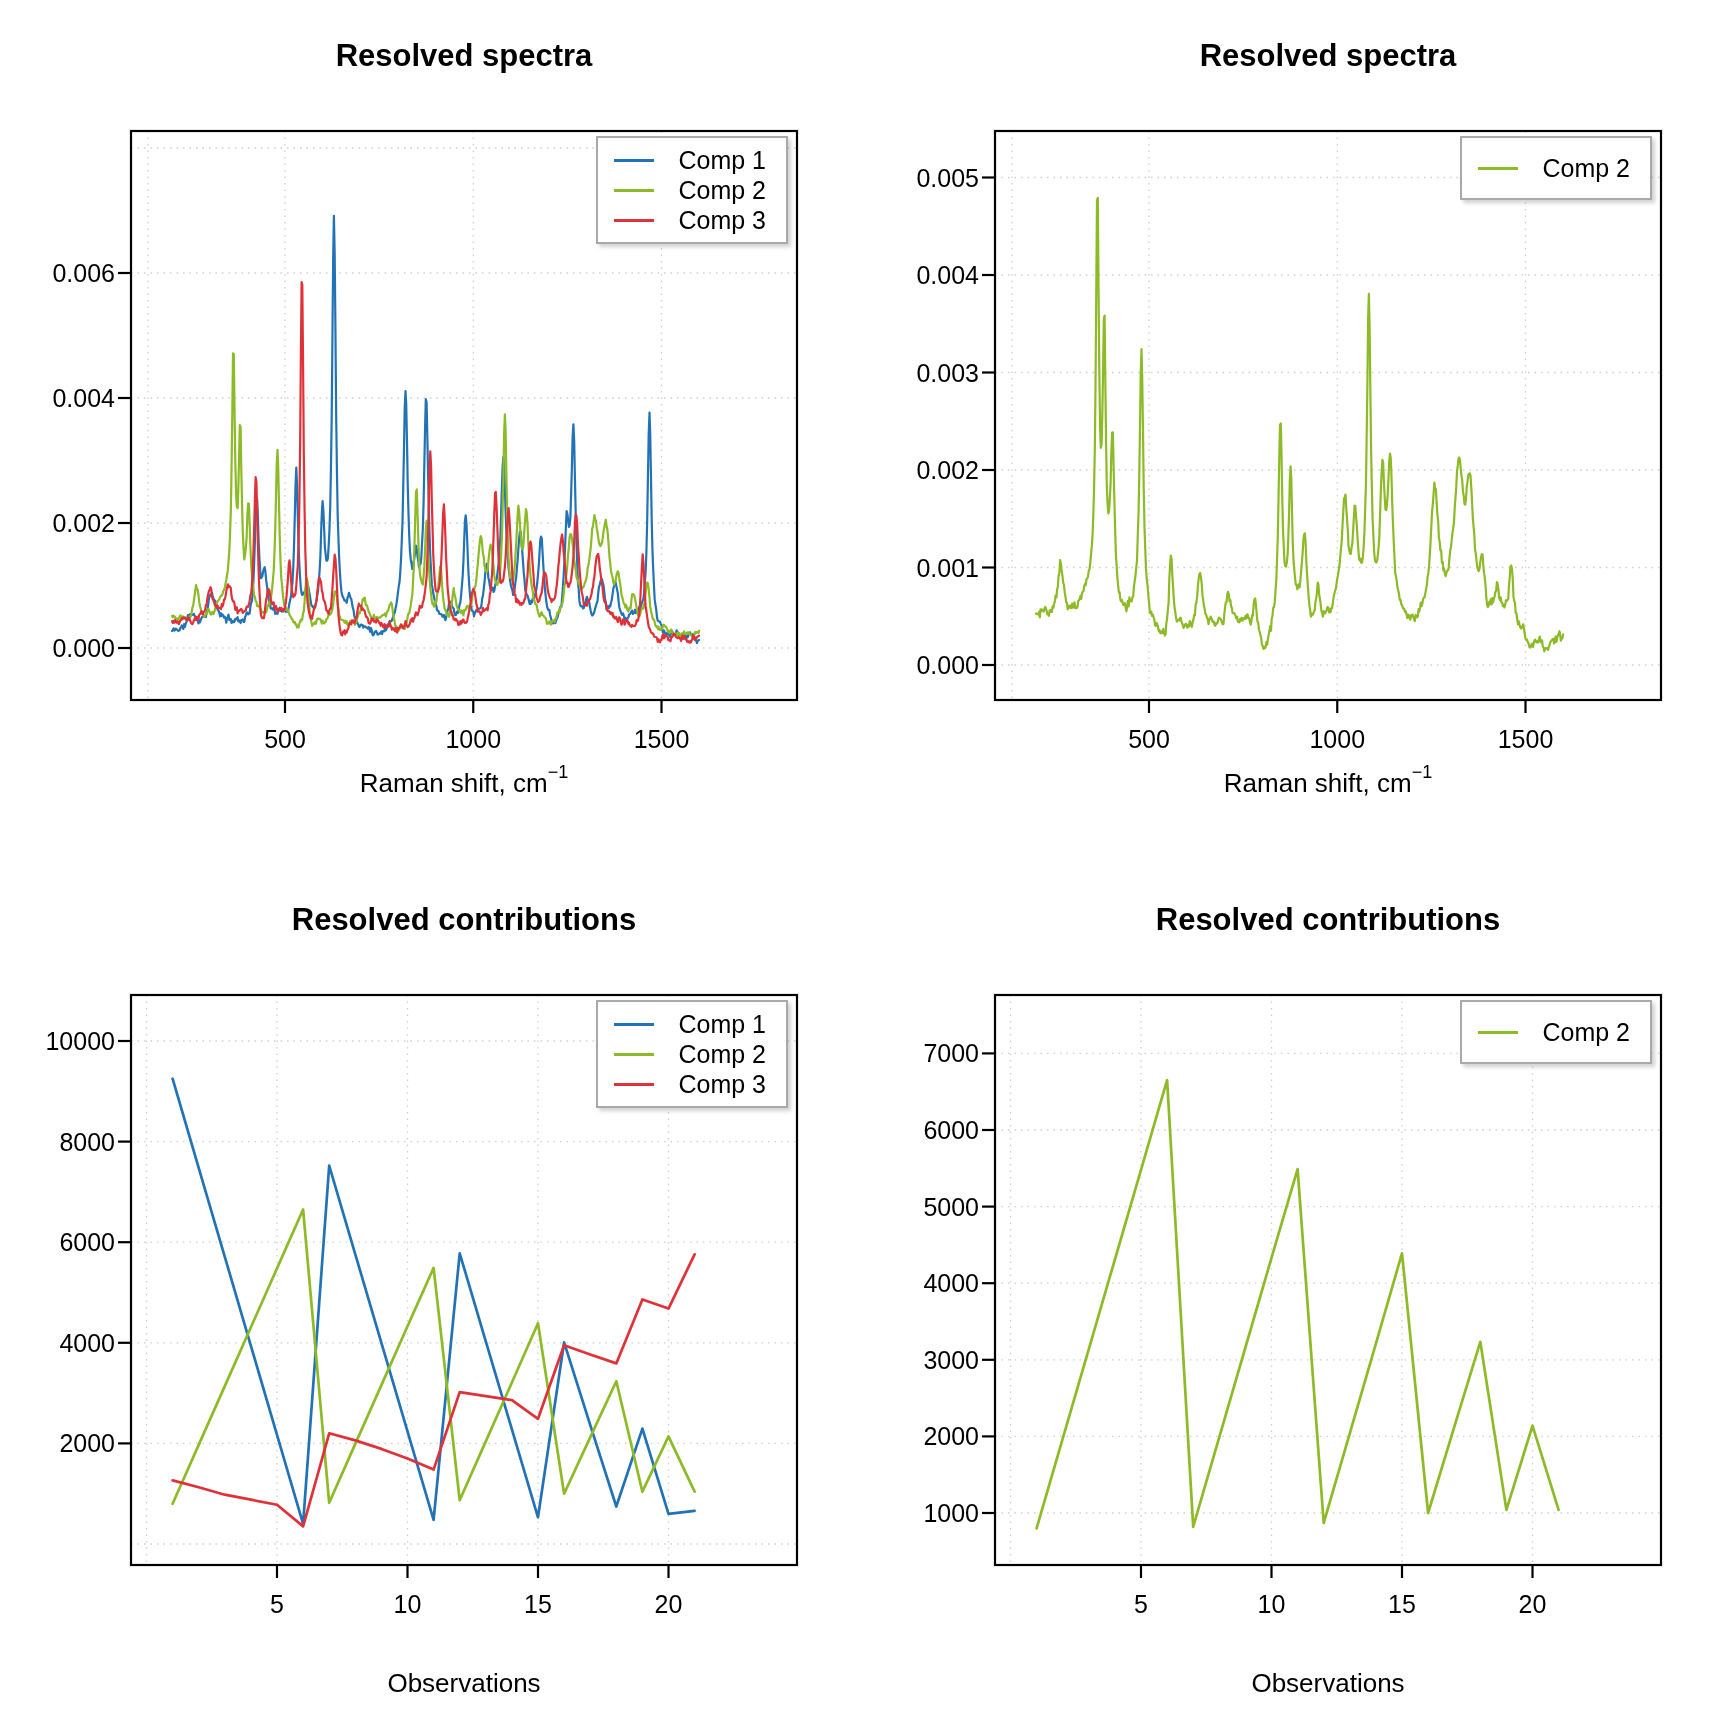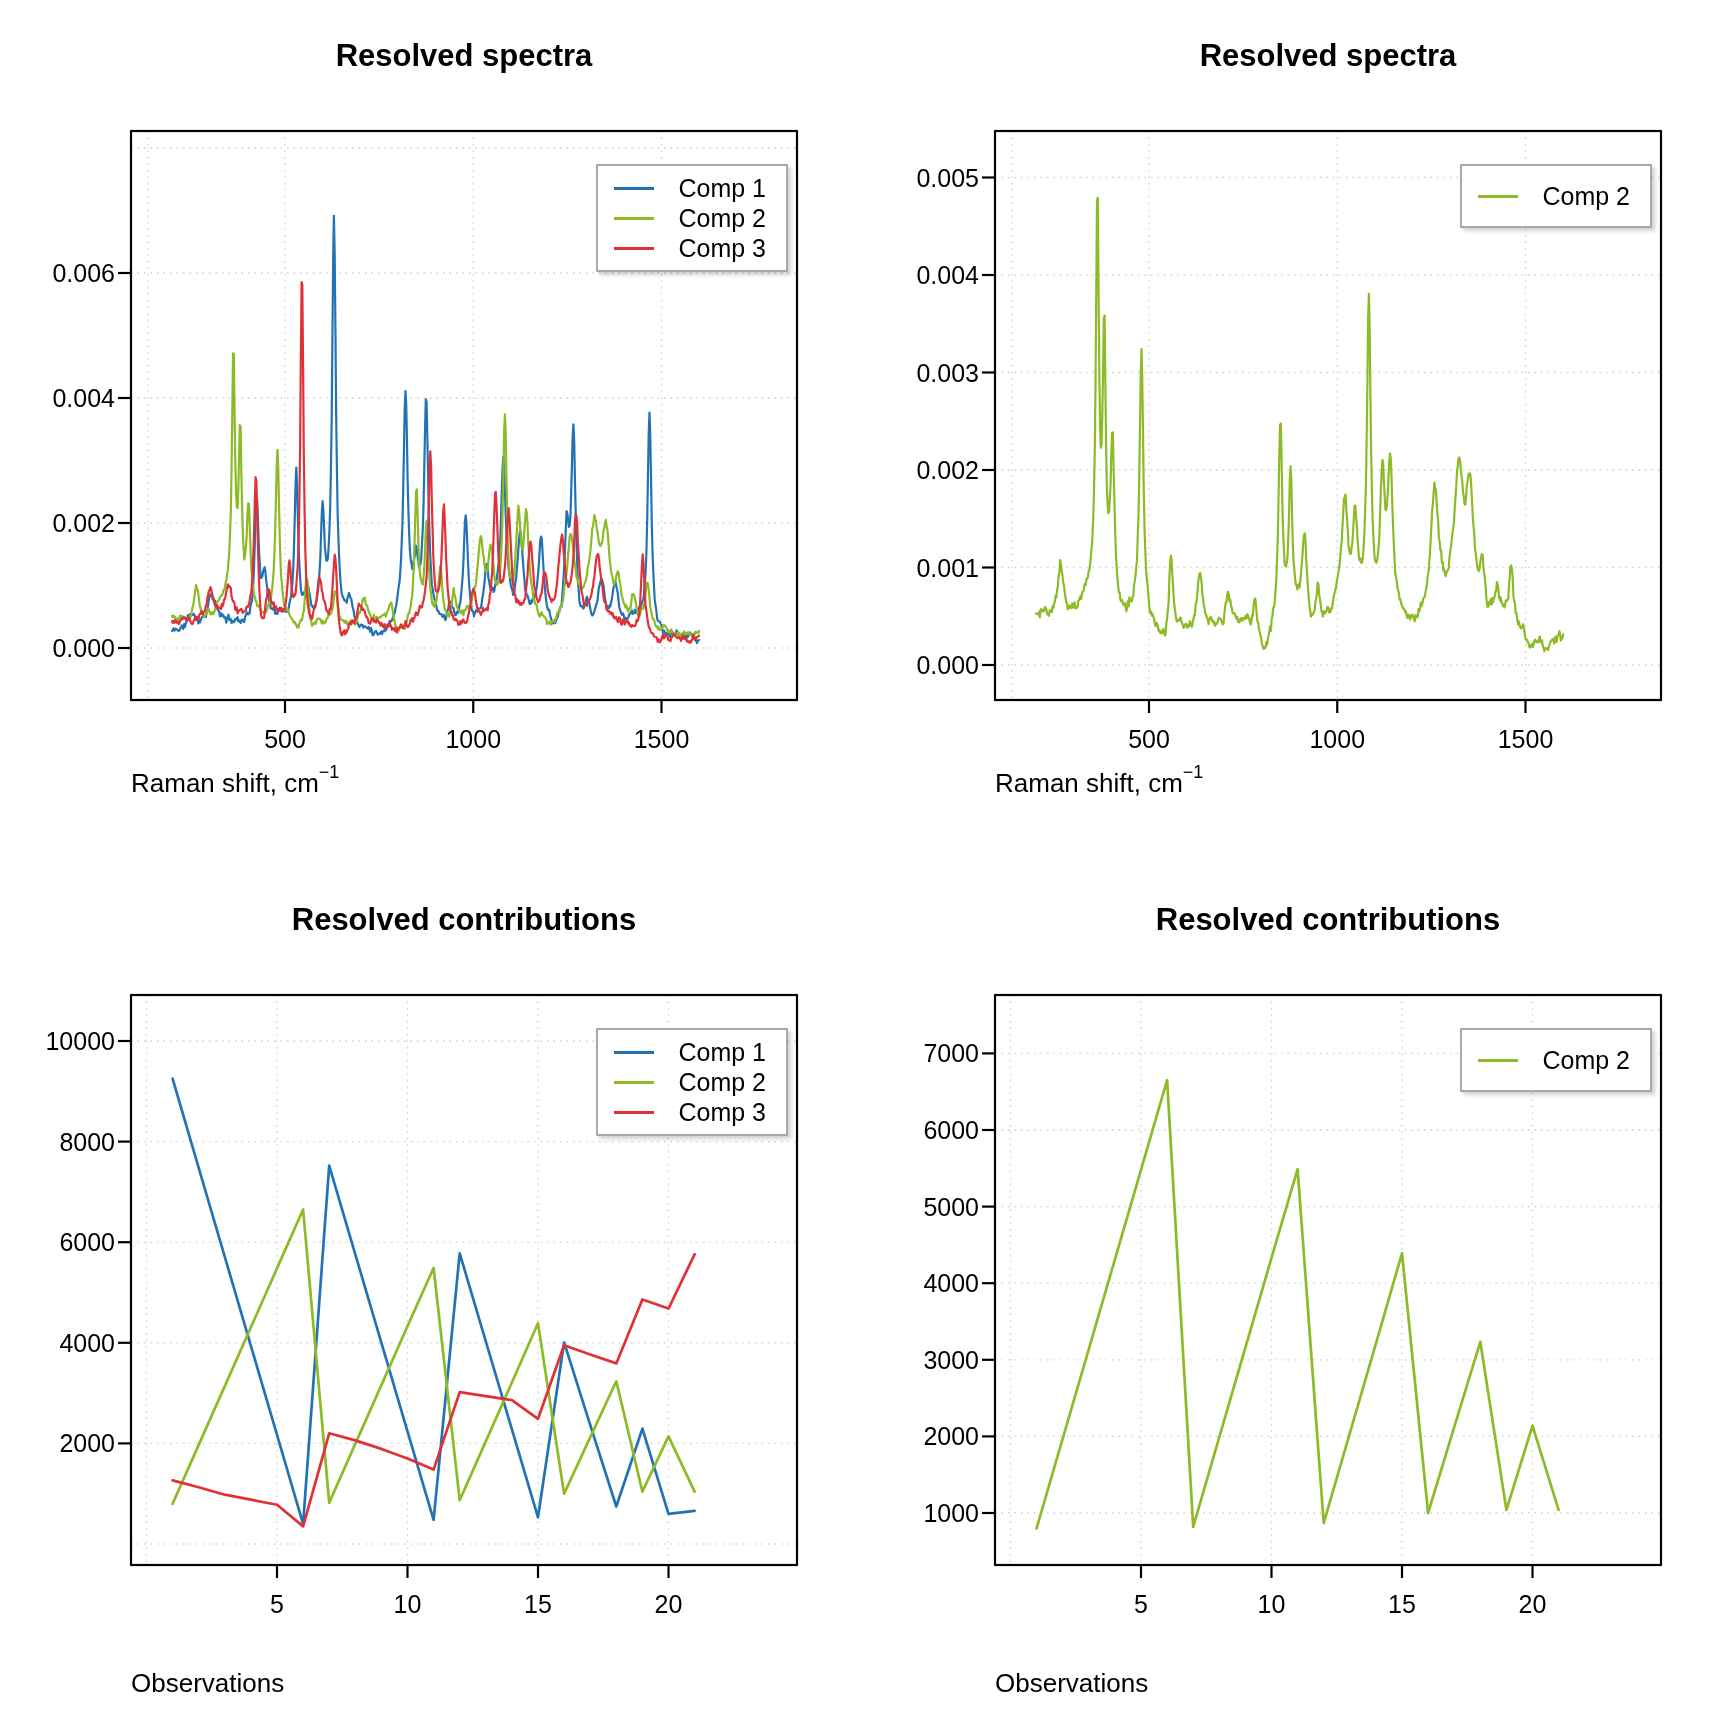--- a/index.html
+++ b/index.html
@@ -2,28 +2,28 @@
 <html><head>
 <meta charset="utf-8">
 <style>
   html,body{margin:0;padding:0;background:#ffffff;}
   #stage{position:relative;width:1728px;height:1728px;background:#fff;overflow:hidden;
          font-family:"Liberation Sans",sans-serif;}
   .panel{position:absolute;width:864px;height:864px;text-decoration:underline;}
   .panel svg{position:absolute;left:0;top:0;}
   .chart-title{position:absolute;left:131px;width:666px;top:38px;text-align:center;
                font-weight:bold;font-size:31px;color:#000;}
-  .xlabel{position:absolute;left:131px;width:666px;
+  .xlabel{position:absolute;left:131px;width:666px;text-align:center;
           font-size:26px;color:#000;}
   .row-top .xlabel{top:762px;}
   .row-bottom .xlabel{top:798px;}
   .xlabel sup{font-size:18px;vertical-align:14px;}
   .legend{position:absolute;right:76px;top:136px;background:#fff;
           border:2px solid #a9a9a9;box-shadow:2.5px 2.5px 4px rgba(0,0,0,0.18);
-          padding:7px 20px 7px 16px;margin-top:28px;}
+          padding:7px 20px 7px 16px;}
   .legend.single{padding:15px 20px 15px 16px;}
   .legend .lrow{display:flex;align-items:center;height:30px;}
   .legend .swatch{width:40px;height:0;border-top:3px solid #000;margin-right:24px;flex:none;}
   .legend .lab{font-size:25px;color:#000;white-space:nowrap;}
 </style>
 </head>
 <body>
 
 <div id="stage">
   <div class="panel row-top" style="left:0;top:0">

